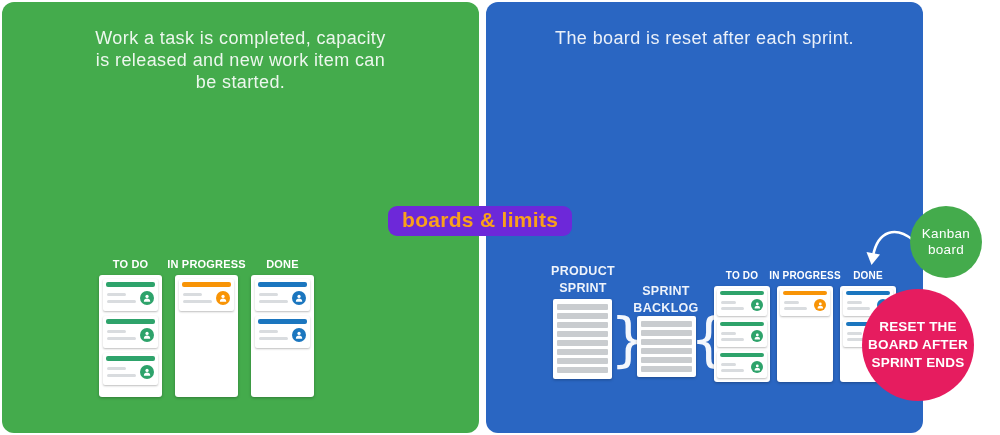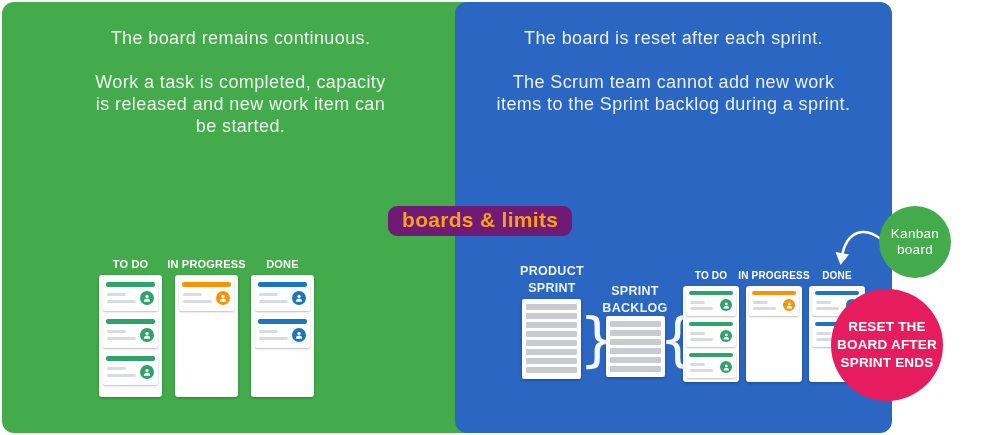--- a/index.html
+++ b/index.html
@@ -2,29 +2,29 @@
 <html><head>
 <meta charset="utf-8">
 <style>
   html,body { margin:0; padding:0; }
   body { font-family:"Liberation Sans","DejaVu Sans",sans-serif; background:#ffffff; }
   .stage { position:relative; width:1000px; height:435px; background:#ffffff; overflow:hidden; }
 
   
   .panel { position:absolute; top:2px; height:431px; border-radius:12px; }
   .panel.green { left:2px;  width:477px; background:#44AB4C; }
-  .panel.blue  { left:455px; width:437px; background:#2A66C2; }
+  .panel.blue  { left:486px; width:437px; background:#2A66C2; }
 
   .panel-text { position:absolute; top:25px; left:12px; right:12px; text-align:center;
                 color:rgba(255,255,255,.9); font-size:18px; line-height:22px;
                 letter-spacing:.4px; font-weight:500; }
   .panel-text p { margin:0 0 22px 0; white-space:pre-line; }
 
   
-  .badge { position:absolute; left:388px; top:206px; background:#701a75; border-radius:9px;
+  .badge { position:absolute; left:388px; top:206px; background:#6d28d9; border-radius:9px;
            padding:2px 14px 4px; color:#F9A01B; font-size:21px; font-weight:bold;
            letter-spacing:.3px; }
 
   
   .board { position:absolute; display:flex; }
   .bcol { display:flex; flex-direction:column; align-items:center; }
   .bcol-label { font-weight:bold; color:#ffffff; white-space:nowrap; margin-bottom:5px;
                 letter-spacing:.2px; }
   .bcol-body { background:#ffffff; border-radius:3px; width:100%; box-sizing:border-box;
                box-shadow:0 1px 3px rgba(0,0,0,.28); }
@@ -77,21 +77,20 @@
 
   .arrow-svg { position:absolute; left:368px; top:220px; }
 </style>
 </head>
 <body>
 
 <div class="stage">
 
   <div class="panel green" style="background-color: rgb(68, 171, 76);">
     <div class="panel-text">
-      <p>The board remains continuous.</p>
       <p>Work a task is completed, capacity
 is released and new work item can
 be started.</p>
     </div>
 
     <div class="board b-lg" style="left:97px; top:256px;">
         <div class="bcol">
           <div class="bcol-label">TO DO</div>
           <div class="bcol-body">
             <div class="card">
@@ -196,22 +195,20 @@
             </div>
           </div>
         </div>
       </div>
 
   </div>
 
   <div class="panel blue" style="background-color: rgb(42, 102, 194);">
     <div class="panel-text">
       <p>The board is reset after each sprint.</p>
-      <p>The Scrum team cannot add new work
-items to the Sprint backlog during a sprint.</p>
     </div>
 
     <div class="backlog-label" style="left:39px; top:261px;">PRODUCT
 SPRINT</div>
     <div class="backlog-box" style="left:67px; top:297px; width:59px; height:80px;">
         <i></i>
         <i></i>
         <i></i>
         <i></i>
         <i></i>

